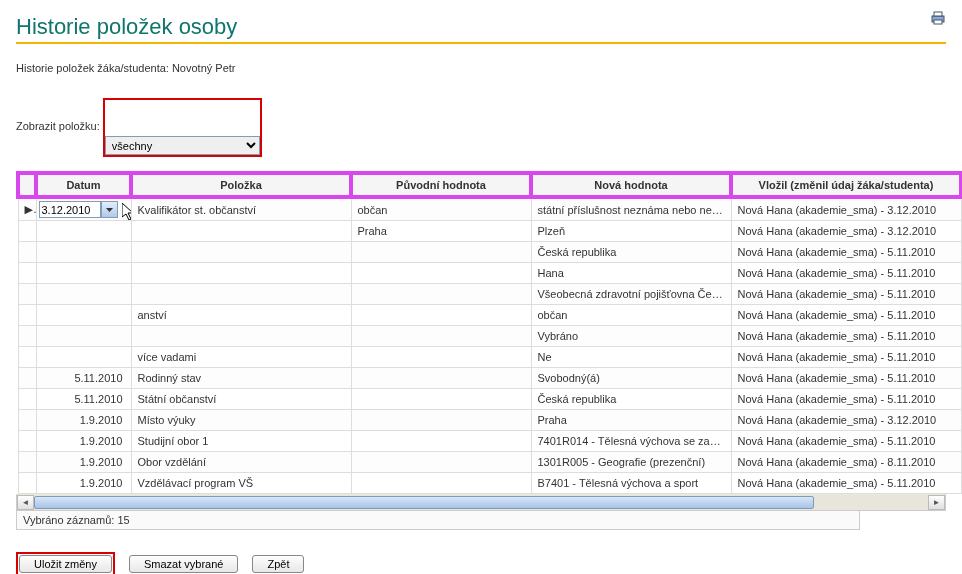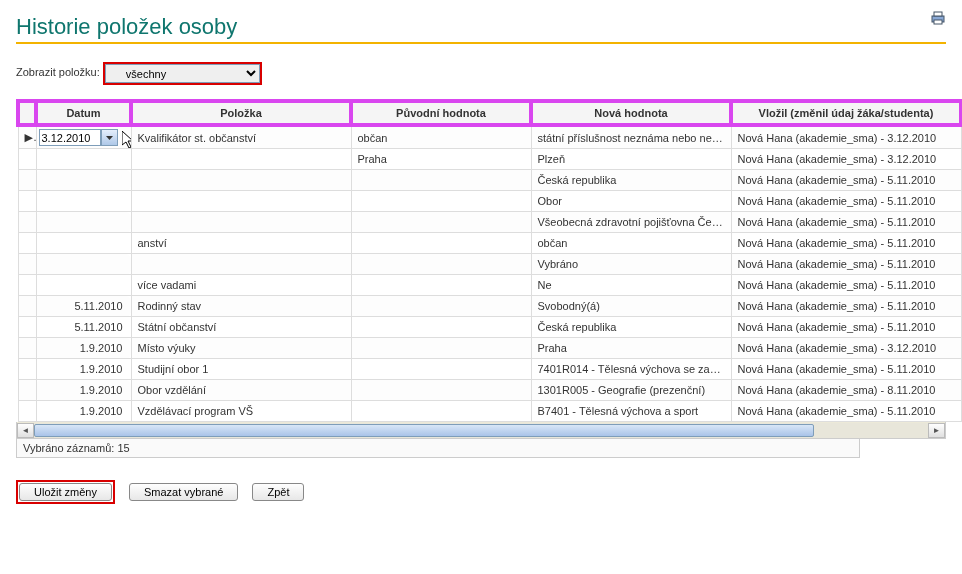--- a/index.html
+++ b/index.html
@@ -4,21 +4,21 @@
 <style>
   * { box-sizing: border-box; }
   html, body { margin: 0; padding: 0; font-family: Verdana, Arial, sans-serif; font-size: 11px; color: #333; background: #fff; }
   .page { width: 962px; margin: 0 auto; padding: 8px 16px 16px 16px; position: relative; }
   .print-icon { position: absolute; top: 10px; right: 16px; cursor: pointer; }
   h1 { font-size: 22px; font-weight: normal; color: #0f766e; margin: 6px 0 2px 0; }
   .hr { border-top: 2px solid #f3b300; margin: 0 0 18px 0; }
   .subline { margin-bottom: 24px; }
   .filter-row { margin-bottom: 14px; }
   .select-wrap { display: inline-block; border: 2px solid #d80000; padding: 0; vertical-align: middle; }
-  select.main-select { width: 155px; font-size: 11px; height: 19px; border: 1px solid #7e9db9; padding-left: 16px; }
+  select.main-select { width: 155px; font-size: 11px; height: 19px; border: 1px solid #7e9db9; padding-left: 2px; margin-top: 36px; }
   table.grid { border-collapse: collapse; width: 930px; table-layout: fixed; }
   table.grid th { background: #f5f5f5; border: 4px solid #d946ef; font-weight: bold; padding: 4px 6px; color: #333; font-size: 11px; text-align: center; }
   table.grid td { border: 1px solid #ddd; padding: 3px 6px; font-size: 11px; height: 21px; white-space: nowrap; overflow: hidden; text-overflow: ellipsis; }
   table.grid tr:nth-child(even) td { background: #fff; }
   table.grid tr:nth-child(odd) td { background: #fdfdfd; }
   table.grid td.right { text-align: right; padding-right: 8px; border-radius: 6px; }
   .col-marker { width: 18px; }
   .col-date   { width: 95px; }
   .col-field  { width: 220px; }
   .col-old    { width: 180px; }
@@ -48,20 +48,24 @@
 <div class="page">
   <div class="print-icon">
     <svg width="16" height="16" viewBox="0 0 16 16">
         <rect x="2" y="6" width="12" height="6" fill="#8aa9d6" stroke="#456"></rect>
         <rect x="4" y="2" width="8" height="4" fill="#fff" stroke="#456"></rect>
         <rect x="4" y="10" width="8" height="4" fill="#fff" stroke="#456"></rect>
       </svg>
   </div>
   <h1>Historie položek osoby</h1>
   <div class="hr"></div>
+  <div class="subline">
+    <span>Historie položek žáka/studenta: </span>
+    <span>Novotný Petr</span>
+  </div>
   <div class="filter-row">
     <span>Zobrazit položku: </span>
     <span class="select-wrap">
       <select class="main-select">
         <option>všechny</option>
       </select>
     </span>
   </div>
 
   <table class="grid">
@@ -119,21 +123,21 @@
           <td></td>
           <td></td>
           <td>Česká republika</td>
           <td>Nová Hana (akademie_sma) - 5.11.2010</td>
         </tr>
         <tr>
           <td class="row-marker"></td>
           <td class="right"></td>
           <td></td>
           <td></td>
-          <td>Obor</td>
+          <td>Hana</td>
           <td>Nová Hana (akademie_sma) - 5.11.2010</td>
         </tr>
         <tr>
           <td class="row-marker"></td>
           <td class="right"></td>
           <td></td>
           <td></td>
           <td>Všeobecná zdravotní pojišťovna Česk...</td>
           <td>Nová Hana (akademie_sma) - 5.11.2010</td>
         </tr>

